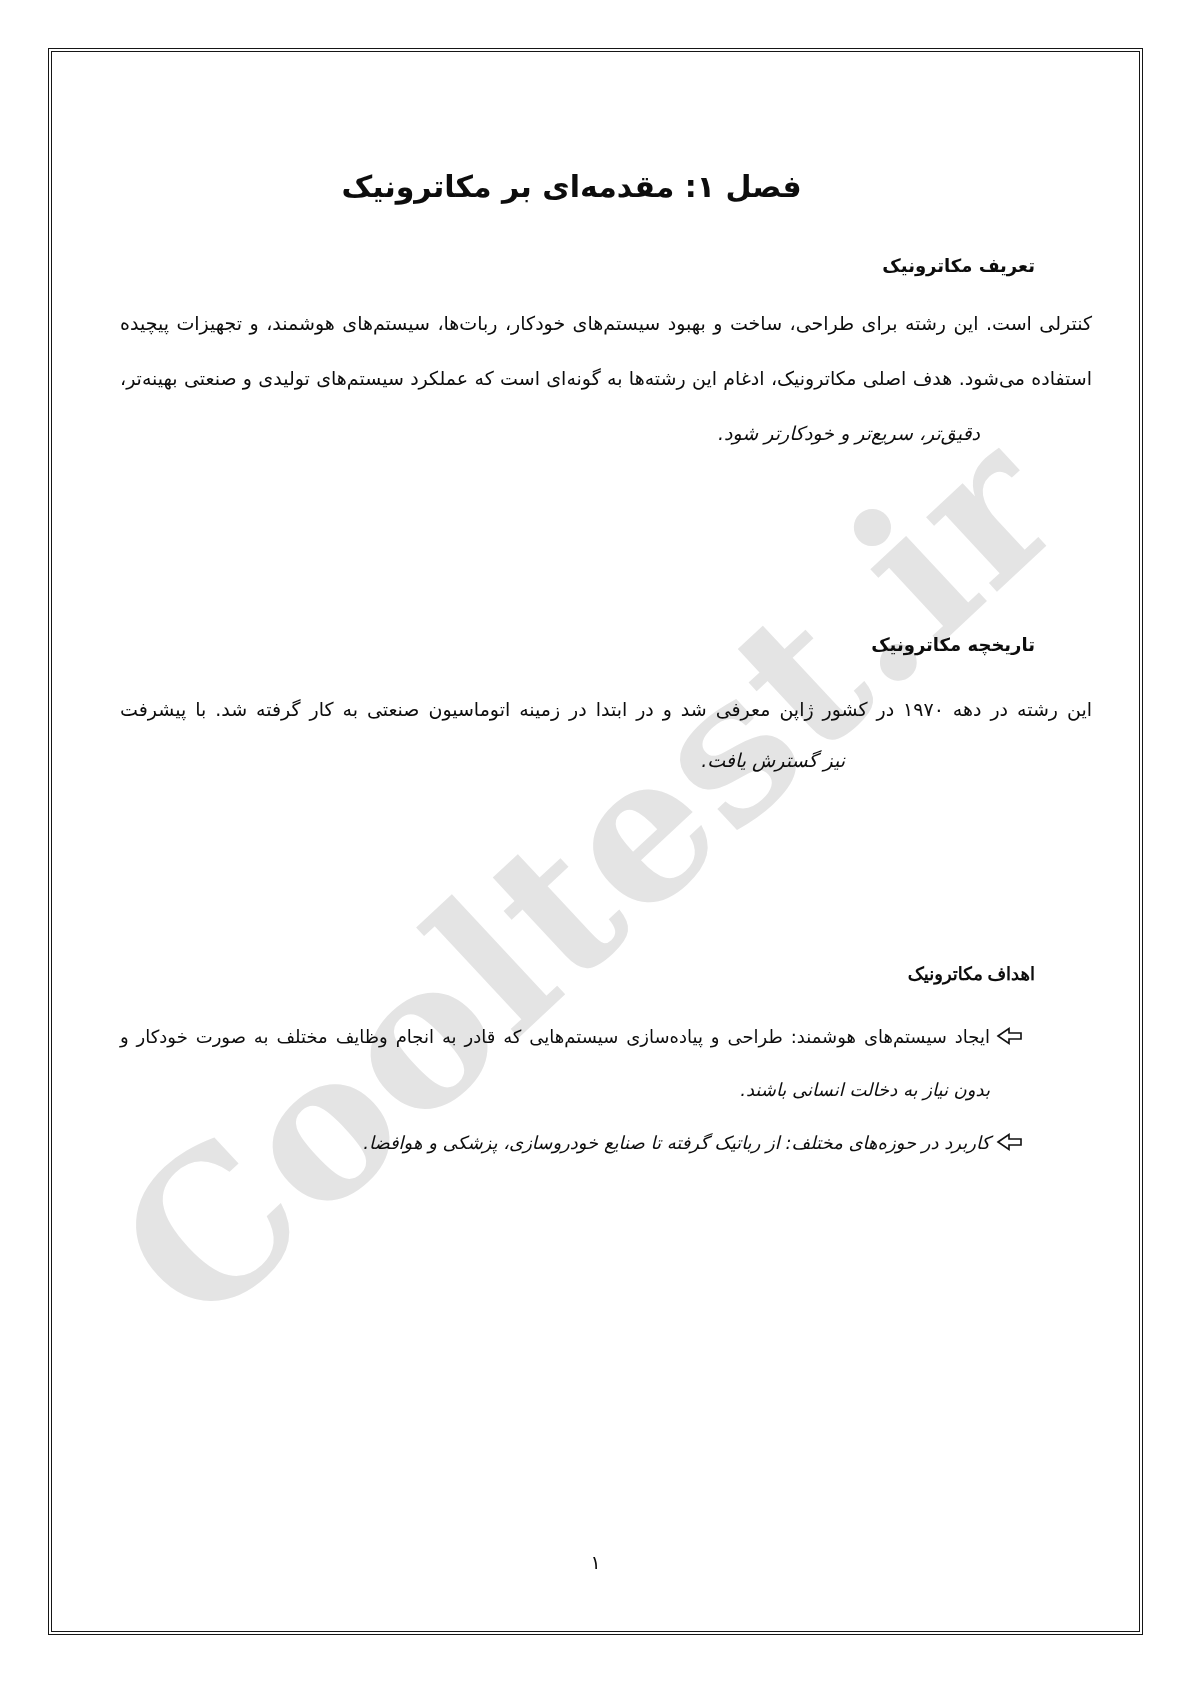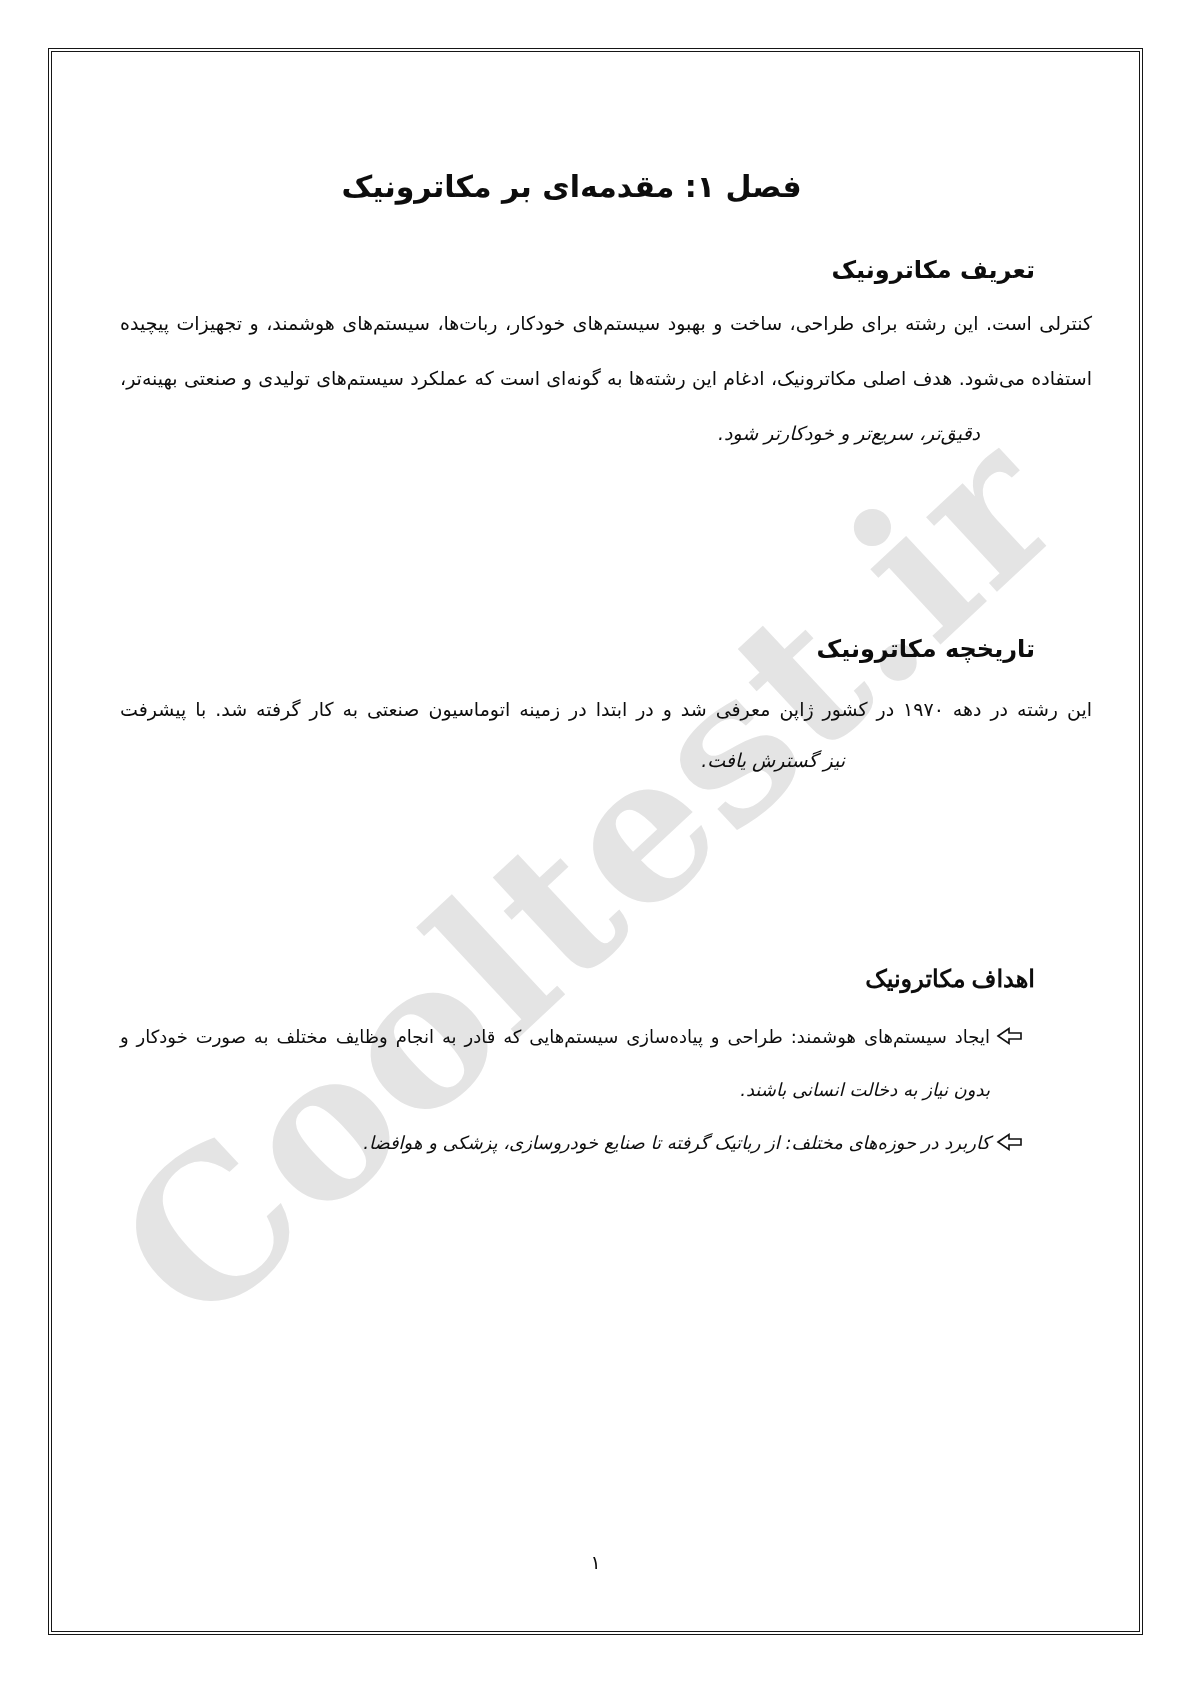--- a/index.html
+++ b/index.html
@@ -40,21 +40,21 @@
     box-sizing:border-box;
     z-index:2;
   }
   .doc-title {
     top:142px;
     font-size:30px; line-height:50px;
     text-align:center;
     padding-right:69px;
   }
   .heading {
-    font-size:24px; line-height:53px;
+    font-size:18px; line-height:53px;
     text-align:right;
     padding-right:57px;
   }
   #h-definition { top:224px; }
   #h-history    { top:603px; }
   #h-goals      { top:933px;font-family:Liberation Serif, serif; }
 
   .para { font-size:19px; }
   #para-definition { top:296px; }
   #para-definition .line { line-height:55px; }

